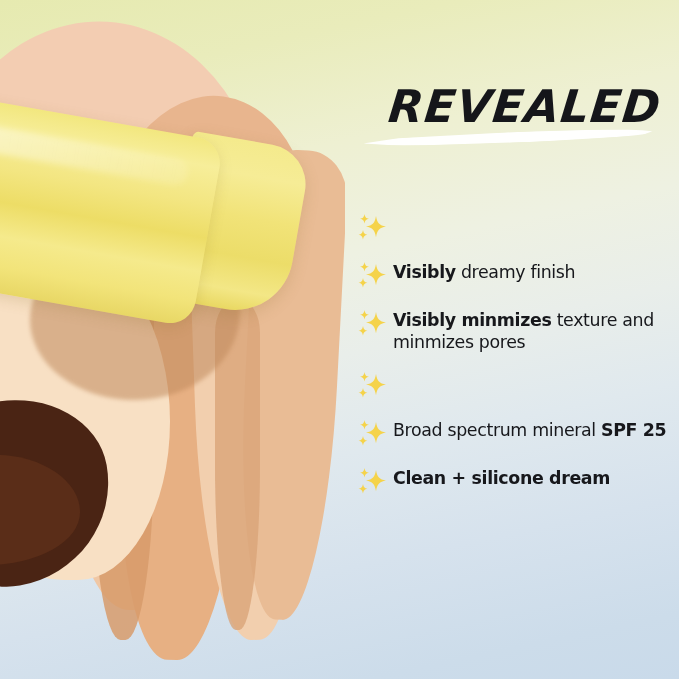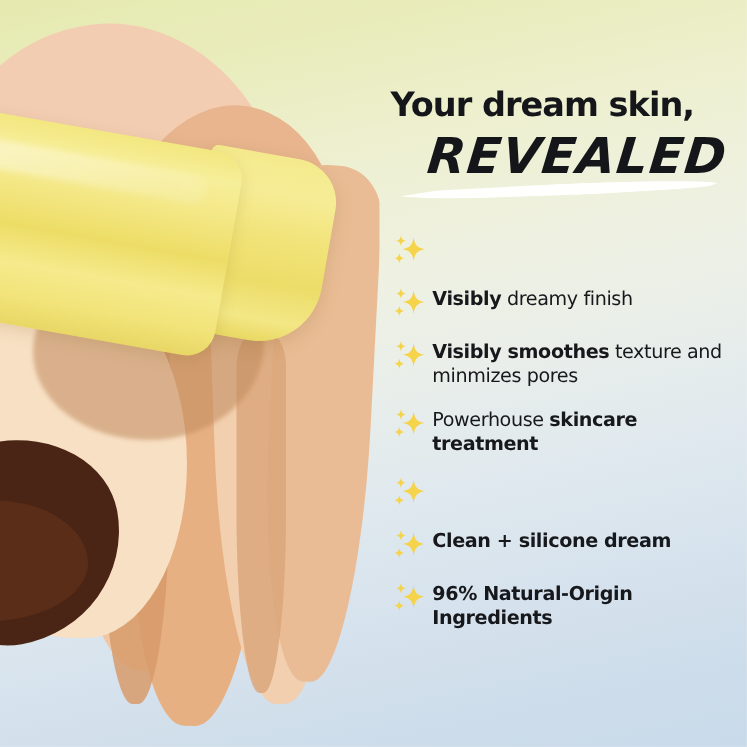--- a/index.html
+++ b/index.html
@@ -253,21 +253,20 @@
 
     <div class="tube-cap"></div>
     <div class="tube-seam"></div>
     <div class="tube-body"></div>
     <div class="tube-gloss"></div>
   </div>
 
   <div class="content">
 
     <div class="headline">
-      <div class="headline-l1">Your dream skin,</div>
       <div class="headline-l2-wrap">
         <div class="headline-l2">REVEALED</div>
         <div class="swoosh"></div>
       </div>
     </div>
 
     <div class="bullets" id="bullets">
         <div class="bullet">
           <span class="spark">
             <svg width="38" height="30" viewBox="0 0 38 30">
@@ -288,57 +287,47 @@
           <div class="btext"><b>Visibly</b> dreamy finish</div>
         </div>
         <div class="bullet">
           <span class="spark">
             <svg width="38" height="30" viewBox="0 0 38 30">
               <path d="M21 3 C22.2 10.2 24.3 12.3 31 13.6 C24.3 15 22.2 17.1 21 24.2 C19.8 17.1 17.7 15 11 13.6 C17.7 12.3 19.8 10.2 21 3 Z" fill="#f5d34a"></path>
               <path d="M9.5 1 C10.1 4.3 11 5.2 14 5.8 C11 6.5 10.1 7.4 9.5 10.6 C8.9 7.4 8 6.5 5 5.8 C8 5.2 8.9 4.3 9.5 1 Z" fill="#f5d34a"></path>
               <path d="M8 17 C8.6 20.2 9.5 21.1 12.4 21.7 C9.5 22.4 8.6 23.3 8 26.5 C7.4 23.3 6.5 22.4 3.6 21.7 C6.5 21.1 7.4 20.2 8 17 Z" fill="#f5d34a"></path>
             </svg>
           </span>
-          <div class="btext"><b>Visibly smoothes</b> texture and minmizes pores</div>
-        </div>
-        <div class="bullet">
-          <span class="spark">
-            <svg width="38" height="30" viewBox="0 0 38 30">
-              <path d="M21 3 C22.2 10.2 24.3 12.3 31 13.6 C24.3 15 22.2 17.1 21 24.2 C19.8 17.1 17.7 15 11 13.6 C17.7 12.3 19.8 10.2 21 3 Z" fill="#f5d34a"></path>
-              <path d="M9.5 1 C10.1 4.3 11 5.2 14 5.8 C11 6.5 10.1 7.4 9.5 10.6 C8.9 7.4 8 6.5 5 5.8 C8 5.2 8.9 4.3 9.5 1 Z" fill="#f5d34a"></path>
-              <path d="M8 17 C8.6 20.2 9.5 21.1 12.4 21.7 C9.5 22.4 8.6 23.3 8 26.5 C7.4 23.3 6.5 22.4 3.6 21.7 C6.5 21.1 7.4 20.2 8 17 Z" fill="#f5d34a"></path>
-            </svg>
-          </span>
-          <div class="btext">Powerhouse <b>skincare treatment</b></div>
-        </div>
-        <div class="bullet">
-          <span class="spark">
-            <svg width="38" height="30" viewBox="0 0 38 30">
-              <path d="M21 3 C22.2 10.2 24.3 12.3 31 13.6 C24.3 15 22.2 17.1 21 24.2 C19.8 17.1 17.7 15 11 13.6 C17.7 12.3 19.8 10.2 21 3 Z" fill="#f5d34a"></path>
-              <path d="M9.5 1 C10.1 4.3 11 5.2 14 5.8 C11 6.5 10.1 7.4 9.5 10.6 C8.9 7.4 8 6.5 5 5.8 C8 5.2 8.9 4.3 9.5 1 Z" fill="#f5d34a"></path>
-              <path d="M8 17 C8.6 20.2 9.5 21.1 12.4 21.7 C9.5 22.4 8.6 23.3 8 26.5 C7.4 23.3 6.5 22.4 3.6 21.7 C6.5 21.1 7.4 20.2 8 17 Z" fill="#f5d34a"></path>
-            </svg>
-          </span>
+          <div class="btext"><b>Visibly minmizes</b> texture and minmizes pores</div>
+        </div>
+        <div class="bullet">
+          <span class="spark">
+            <svg width="38" height="30" viewBox="0 0 38 30">
+              <path d="M21 3 C22.2 10.2 24.3 12.3 31 13.6 C24.3 15 22.2 17.1 21 24.2 C19.8 17.1 17.7 15 11 13.6 C17.7 12.3 19.8 10.2 21 3 Z" fill="#f5d34a"></path>
+              <path d="M9.5 1 C10.1 4.3 11 5.2 14 5.8 C11 6.5 10.1 7.4 9.5 10.6 C8.9 7.4 8 6.5 5 5.8 C8 5.2 8.9 4.3 9.5 1 Z" fill="#f5d34a"></path>
+              <path d="M8 17 C8.6 20.2 9.5 21.1 12.4 21.7 C9.5 22.4 8.6 23.3 8 26.5 C7.4 23.3 6.5 22.4 3.6 21.7 C6.5 21.1 7.4 20.2 8 17 Z" fill="#f5d34a"></path>
+            </svg>
+          </span>
+        </div>
+        <div class="bullet">
+          <span class="spark">
+            <svg width="38" height="30" viewBox="0 0 38 30">
+              <path d="M21 3 C22.2 10.2 24.3 12.3 31 13.6 C24.3 15 22.2 17.1 21 24.2 C19.8 17.1 17.7 15 11 13.6 C17.7 12.3 19.8 10.2 21 3 Z" fill="#f5d34a"></path>
+              <path d="M9.5 1 C10.1 4.3 11 5.2 14 5.8 C11 6.5 10.1 7.4 9.5 10.6 C8.9 7.4 8 6.5 5 5.8 C8 5.2 8.9 4.3 9.5 1 Z" fill="#f5d34a"></path>
+              <path d="M8 17 C8.6 20.2 9.5 21.1 12.4 21.7 C9.5 22.4 8.6 23.3 8 26.5 C7.4 23.3 6.5 22.4 3.6 21.7 C6.5 21.1 7.4 20.2 8 17 Z" fill="#f5d34a"></path>
+            </svg>
+          </span>
+          <div class="btext">Broad spectrum mineral <b>SPF 25</b></div>
         </div>
         <div class="bullet">
           <span class="spark">
             <svg width="38" height="30" viewBox="0 0 38 30">
               <path d="M21 3 C22.2 10.2 24.3 12.3 31 13.6 C24.3 15 22.2 17.1 21 24.2 C19.8 17.1 17.7 15 11 13.6 C17.7 12.3 19.8 10.2 21 3 Z" fill="#f5d34a"></path>
               <path d="M9.5 1 C10.1 4.3 11 5.2 14 5.8 C11 6.5 10.1 7.4 9.5 10.6 C8.9 7.4 8 6.5 5 5.8 C8 5.2 8.9 4.3 9.5 1 Z" fill="#f5d34a"></path>
               <path d="M8 17 C8.6 20.2 9.5 21.1 12.4 21.7 C9.5 22.4 8.6 23.3 8 26.5 C7.4 23.3 6.5 22.4 3.6 21.7 C6.5 21.1 7.4 20.2 8 17 Z" fill="#f5d34a"></path>
             </svg>
           </span>
           <div class="btext"><b>Clean + silicone dream</b></div>
-        </div>
-        <div class="bullet">
-          <span class="spark">
-            <svg width="38" height="30" viewBox="0 0 38 30">
-              <path d="M21 3 C22.2 10.2 24.3 12.3 31 13.6 C24.3 15 22.2 17.1 21 24.2 C19.8 17.1 17.7 15 11 13.6 C17.7 12.3 19.8 10.2 21 3 Z" fill="#f5d34a"></path>
-              <path d="M9.5 1 C10.1 4.3 11 5.2 14 5.8 C11 6.5 10.1 7.4 9.5 10.6 C8.9 7.4 8 6.5 5 5.8 C8 5.2 8.9 4.3 9.5 1 Z" fill="#f5d34a"></path>
-              <path d="M8 17 C8.6 20.2 9.5 21.1 12.4 21.7 C9.5 22.4 8.6 23.3 8 26.5 C7.4 23.3 6.5 22.4 3.6 21.7 C6.5 21.1 7.4 20.2 8 17 Z" fill="#f5d34a"></path>
-            </svg>
-          </span>
-          <div class="btext"><b>96% Natural-Origin Ingredients</b></div>
         </div>
       </div>
 
   </div>
 </div>
 
 </body></html>

